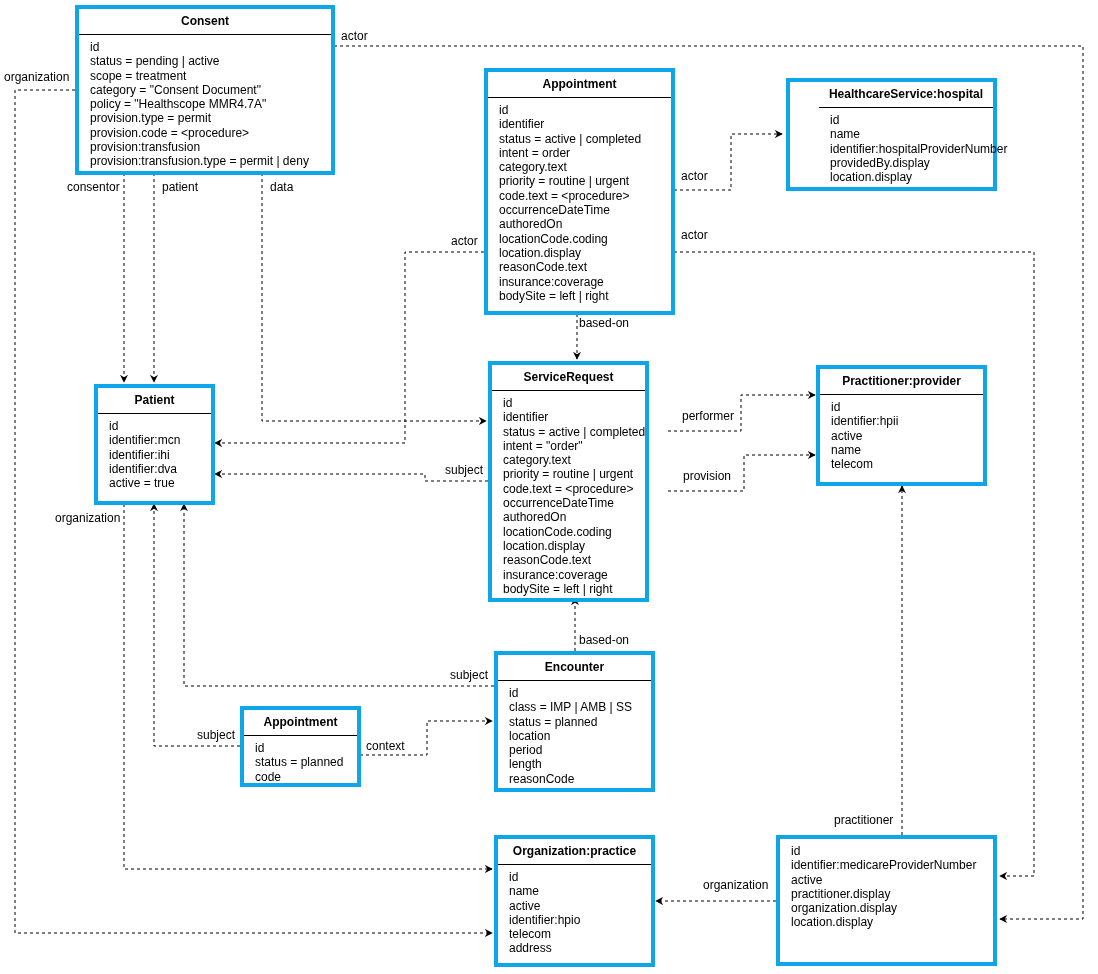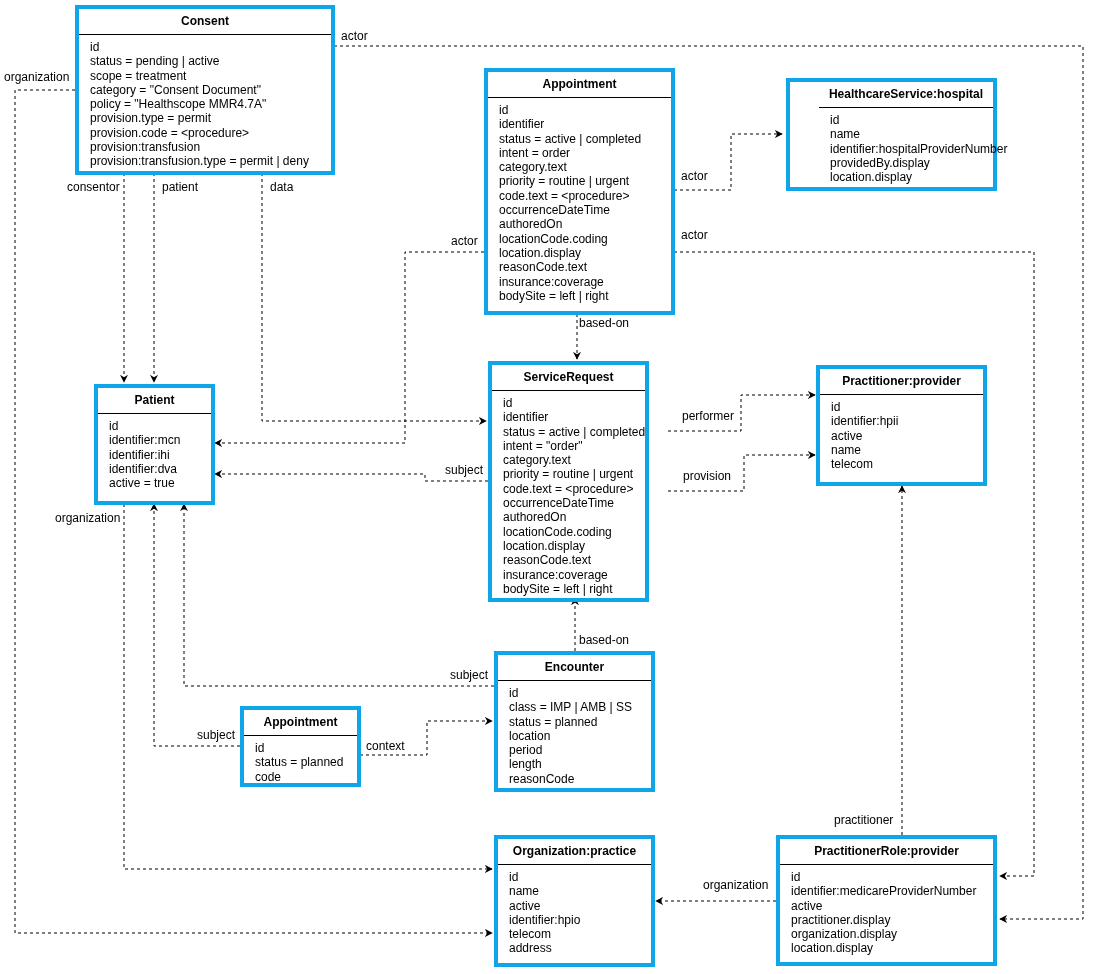--- a/index.html
+++ b/index.html
@@ -200,21 +200,20 @@
       <div>id</div>
       <div>name</div>
       <div>active</div>
       <div>identifier:hpio</div>
       <div>telecom</div>
       <div>address</div>
     </div>
 </div>
 
 <div class="box" style="left:776px;top:835px;width:221px;height:131px;">
-  <div class="hdr">PractitionerRole:provider</div>
   <div class="body">
       <div>id</div>
       <div>identifier:medicareProviderNumber</div>
       <div>active</div>
       <div>practitioner.display</div>
       <div>organization.display</div>
       <div>location.display</div>
     </div>
 </div>
 

